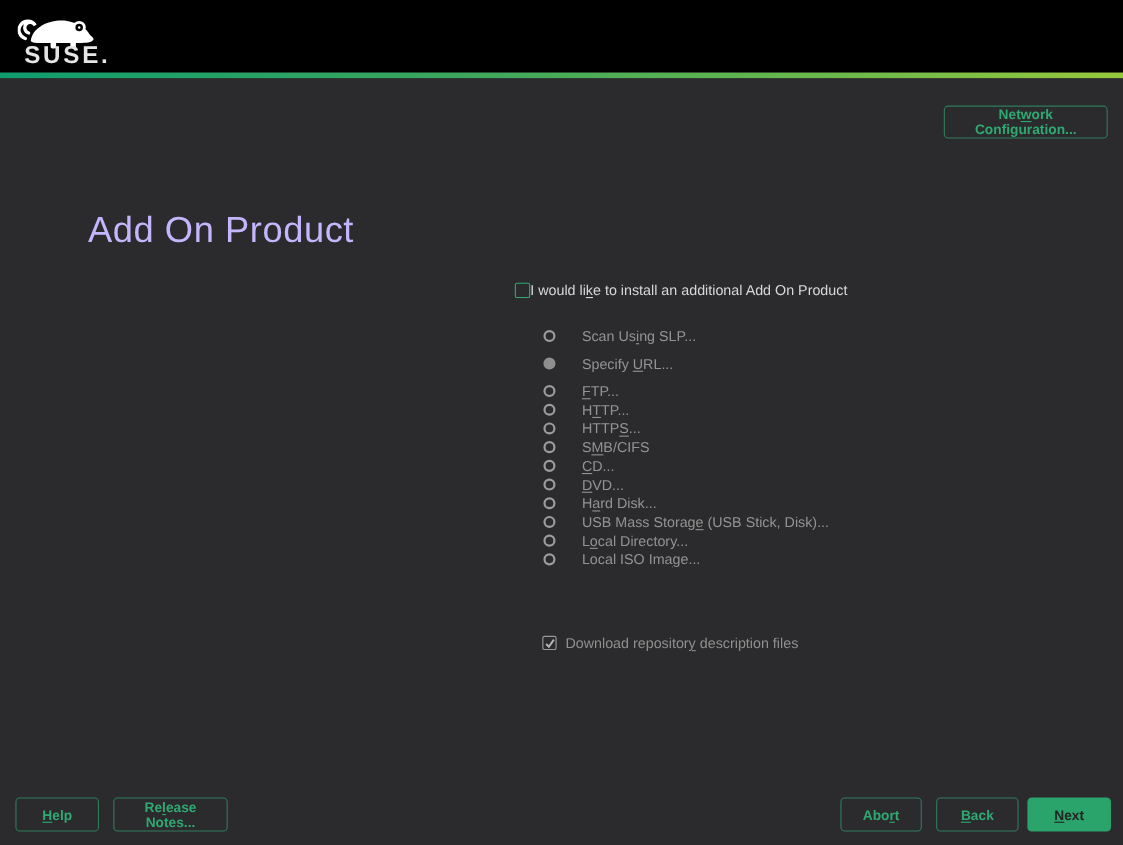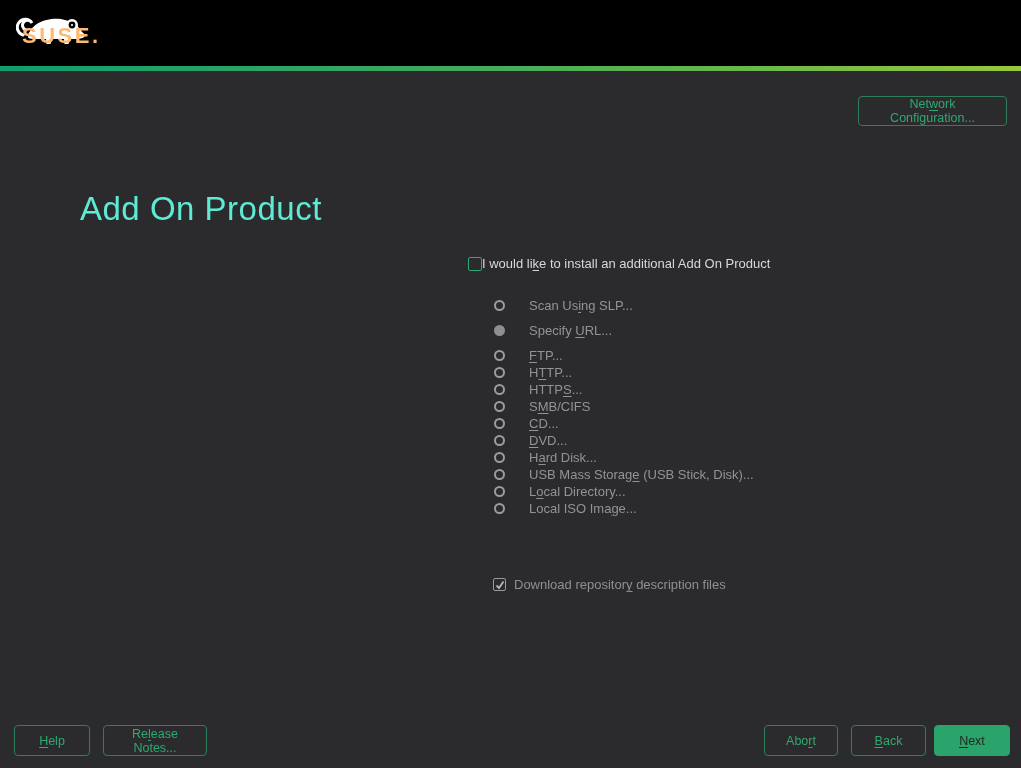--- a/index.html
+++ b/index.html
@@ -4,36 +4,36 @@
 <style>
   * { box-sizing: border-box; }
   html,body { margin:0; padding:0; background:#2b2b2d; }
   body { font-family:"Liberation Sans", sans-serif; }
   .screen { position:relative; width:1021px; height:768px; background:#2b2b2d; overflow:hidden; }
 
   
   .header { position:absolute; top:0; left:0; width:100%; height:66px; background:#000; }
   .logo { position:absolute; left:14px; top:5px; width:90px; height:58px; }
   .logo svg { position:absolute; left:2px; top:4px; }
-  .logo-text { position:absolute; left:8px; top:18px; color:#fdba74; font-size:22px; font-weight:bold; letter-spacing:2.5px; }
+  .logo-text { position:absolute; left:8px; top:32px; color:#e5e5e5; font-size:22px; font-weight:bold; letter-spacing:2.5px; }
   .accent-bar { position:absolute; top:66px; left:0; width:100%; height:5px;
     background:linear-gradient(90deg,#0f9e6e 0%,#3aa75e 40%,#6cb94a 75%,#96c83c 100%); }
 
   
   .btn { position:absolute; height:31px; background:transparent; border:1px solid #2e7d5b;
     border-radius:4px; color:#2fa871; font-family:"Liberation Sans",sans-serif;
-    font-size:12.5px; font-weight:normal; cursor:pointer; padding:0 10px; }
+    font-size:12.5px; font-weight:bold; cursor:pointer; padding:0 10px; }
   .btn u, .label u, .opt-label u { text-decoration:underline; text-underline-offset:2px; }
   .btn.primary { background:#2ba46c; border-color:#2ba46c; color:#242424; }
 
   .network-btn { top:96px; right:14px; width:149px; height:30px; }
 
   
   .page-title { position:absolute; left:80px; top:190px; margin:0; font-size:33px;
-    font-weight:300; color:#5eead4; letter-spacing:0.5px; }
+    font-weight:300; color:#c4b5fd; letter-spacing:0.5px; }
 
   
   .enable-row { position:absolute; left:468px; top:256px; display:flex; align-items:center;
     gap:0; color:#d8d8d8; font-size:13px; }
   .checkbox { width:14px; height:14px; border:1px solid #2fa871; border-radius:2px;
     display:inline-flex; align-items:center; justify-content:center; flex:0 0 auto;
     background:transparent; cursor:pointer; }
   .checkbox.gray { border-color:#9a9a9a; width:13px; height:13px; }
 
   

